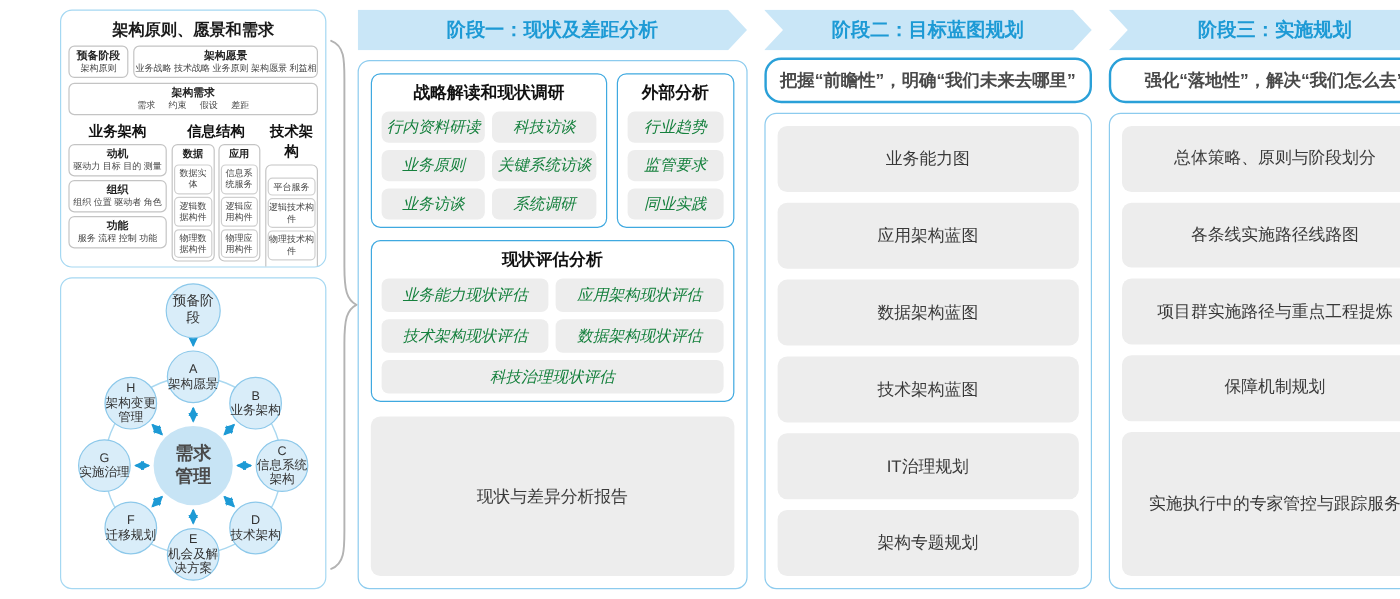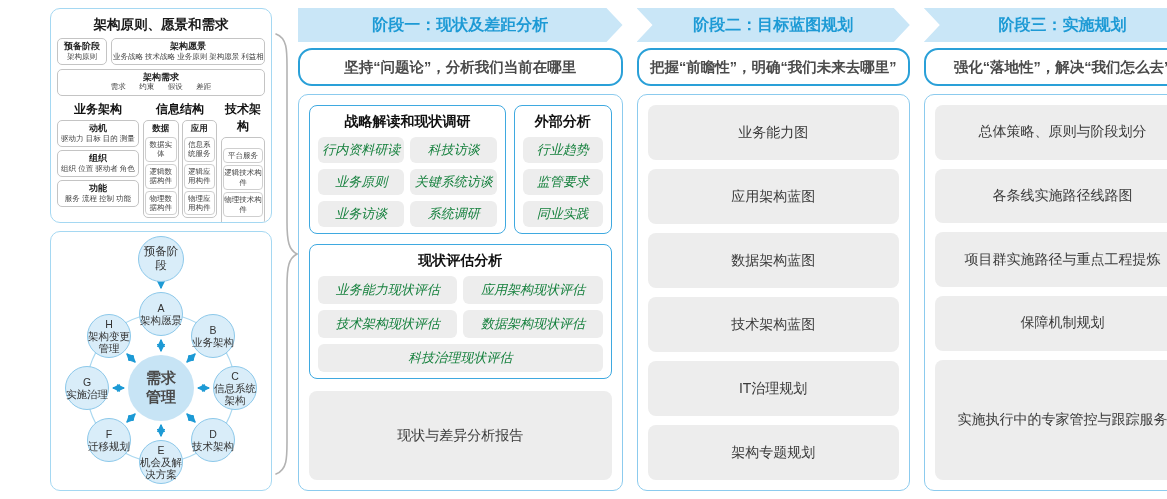--- a/index.html
+++ b/index.html
@@ -14,21 +14,21 @@
   .lpanel{border:1px solid #a5d8f2;border-radius:10px;background:#fff;position:relative;}
   .fw-panel{height:215px;padding:5px 6px;overflow:hidden;}
   .fw-title{font-size:13.5px;font-weight:bold;color:#1a1a1a;text-align:center;margin:2px 0 4px;}
   .wbox{border:1px solid #c4c4c4;border-radius:5px;background:#fff;text-align:center;padding:2px 1px;}
   .wbox .h{font-size:9px;font-weight:bold;color:#222;line-height:1.25;}
   .wbox .s{font-size:7.5px;color:#444;line-height:1.3;white-space:nowrap;}
   .fw-row1{display:flex;gap:4px;margin-bottom:4px;}
   .fw-prep{width:50px;flex:0 0 50px;}
   .fw-vision{flex:1;overflow:hidden;}
   .fw-req{margin-bottom:5px;}
-  .fw-req .s{word-spacing:9px;font-family:Liberation Mono, monospace;}
+  .fw-req .s{word-spacing:9px;}
   .fw-grid{display:grid;grid-template-columns:82px 74px 1fr;gap:4px;margin-bottom:5px;}
   .sec-h{font-size:12px;font-weight:bold;color:#111;text-align:center;margin-bottom:2px;}
   .stack{display:flex;flex-direction:column;gap:3px;}
   .subcols{display:flex;gap:3px;}
   .subcol{flex:1;border:1px solid #c4c4c4;border-radius:5px;padding:2px 1px;display:flex;flex-direction:column;gap:2px;}
   .subcol .h{font-size:8.5px;font-weight:bold;text-align:center;color:#222;}
   .mini{border:1px solid #cfcfcf;border-radius:4px;background:#fff;font-size:7.5px;color:#444;text-align:center;padding:2px 0;line-height:1.25;}
   
   .adm-panel{flex:1;}
   .adm-wrap{position:absolute;inset:0;}
@@ -208,21 +208,20 @@
   <div class="brace-col">
     <svg width="26" height="483" viewBox="0 0 26 483">
       <path d="M4,26 C15,30 15,42 15,58 L15,214 C15,234 17,242 25,246 C17,250 15,258 15,278 L15,434 C15,450 15,462 4,466" fill="none" stroke="#b3b3b3" stroke-width="1.6" stroke-linecap="round"></path>
     </svg>
   </div>
 
   <div class="phases">
 
     <div class="phase phase-1">
       <div class="band">阶段一：现状及差距分析</div>
-      <div class="subtitle">坚持“问题论”，分析我们当前在哪里</div>
       <div class="container">
         <div class="p1-row">
           <div class="bluebox p1-strat">
             <div class="bt">战略解读和现状调研</div>
             <div class="g2">
               <div class="gitem">行内资料研读</div>
               <div class="gitem">科技访谈</div>
               <div class="gitem">业务原则</div>
               <div class="gitem">关键系统访谈</div>
               <div class="gitem">业务访谈</div>

